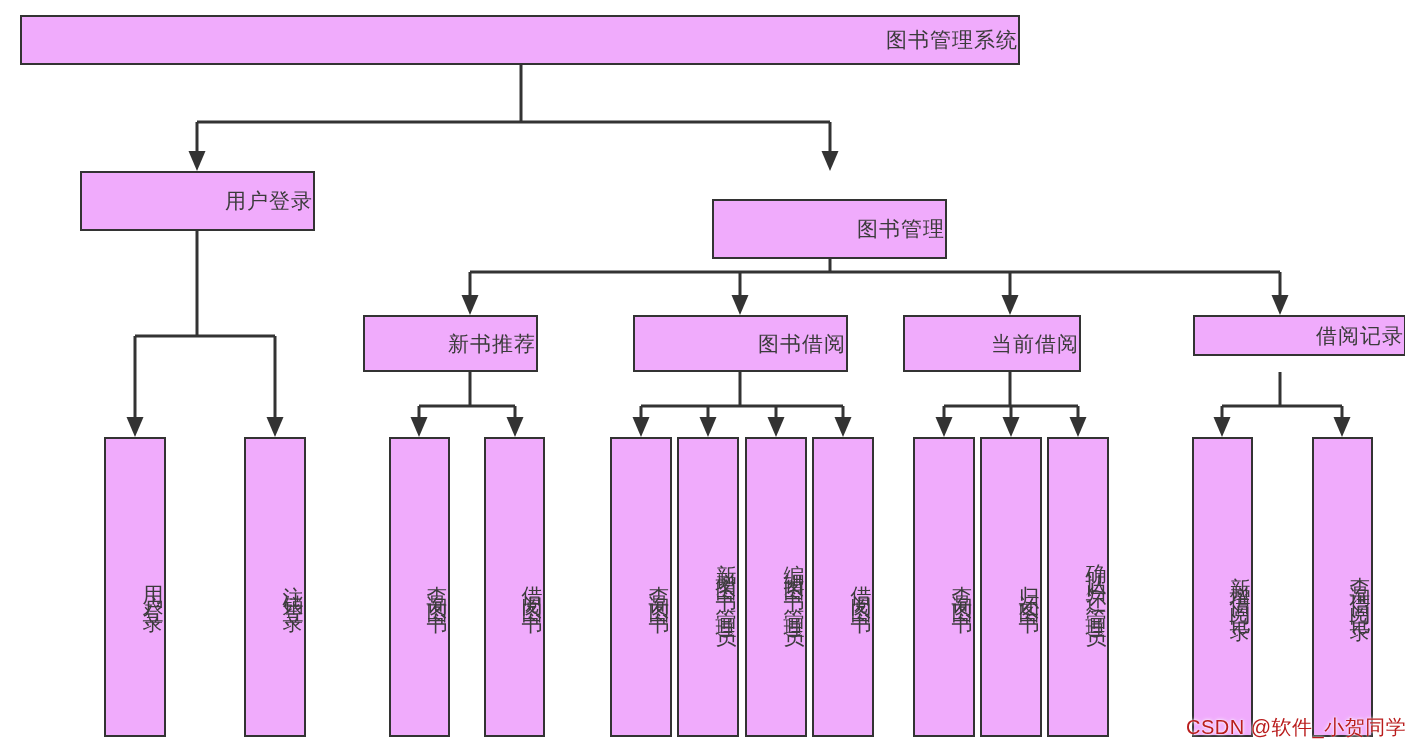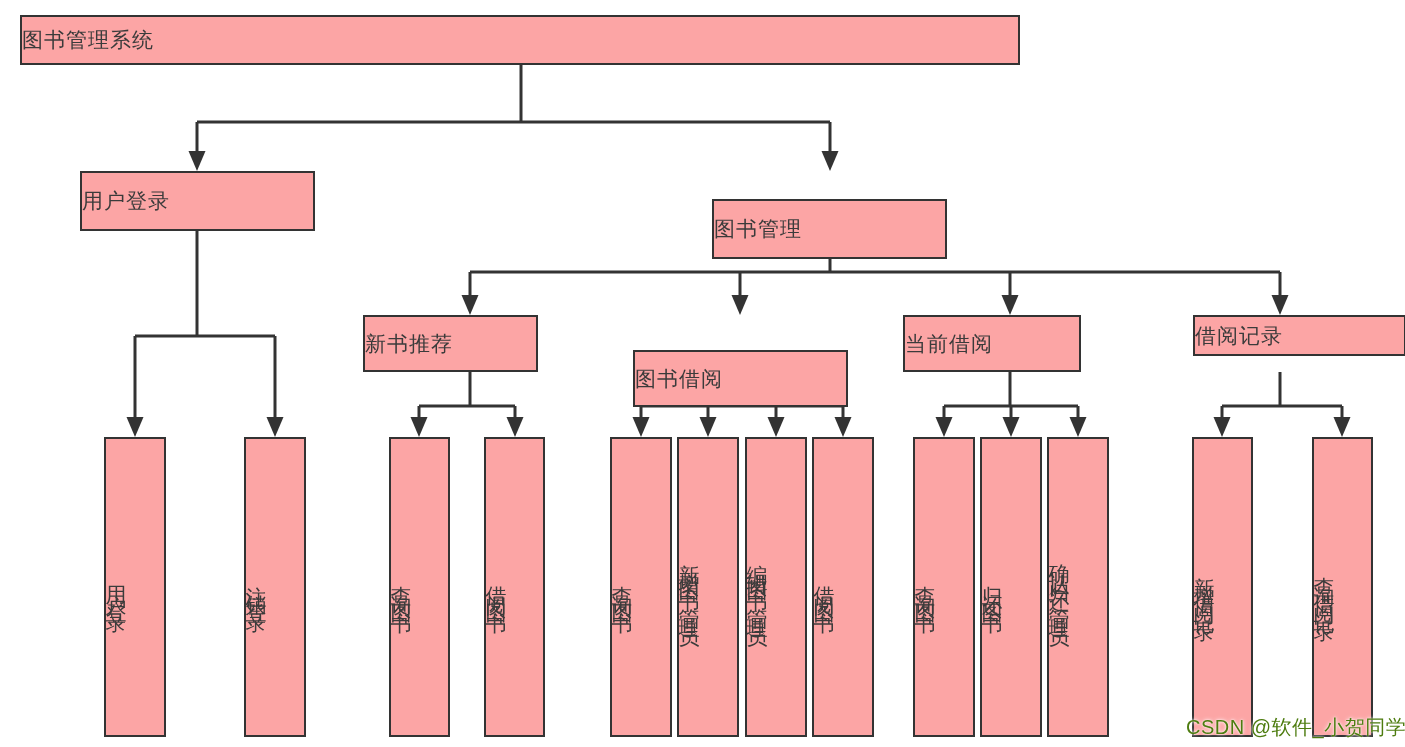--- a/index.html
+++ b/index.html
@@ -3,33 +3,33 @@
 <meta charset="utf-8">
 <style>
   html,body{margin:0;padding:0;}
   body{
     width:1405px;height:747px;position:relative;overflow:hidden;
     background:#ffffff;
     font-family:"Liberation Sans","DejaVu Sans",sans-serif;
   }
   #connectors{position:absolute;left:0;top:0;width:1405px;height:747px;z-index:1;}
   .node{
-    position:absolute;box-sizing:border-box;background:#fca5a5;
+    position:absolute;box-sizing:border-box;background:#f0abfc;
     border:2.5px solid #333333;color:#3b3b3b;z-index:2;
-    display:flex;align-items:center;justify-content:flex-start;
+    display:flex;align-items:center;justify-content:flex-end;
     font-size:21px;letter-spacing:1px;
   }
   .node.root{border-width:2px;}
   .node.v span{
     writing-mode:vertical-rl;text-orientation:mixed;
     letter-spacing:9px;line-height:1;white-space:nowrap;
   }
   .watermark{
     position:absolute;left:1186px;top:714px;z-index:3;
-    font-size:20px;color:#4d7c0f;letter-spacing:0.5px;white-space:nowrap;
+    font-size:20px;color:#b91c1c;letter-spacing:0.5px;white-space:nowrap;
     text-shadow:0 0 4px #ffffff,0 0 2px #ffffff;
   }
 </style>
 </head>
 <body>
 
 <svg id="connectors" xmlns="http://www.w3.org/2000/svg" viewBox="0 0 1405 747">
     <path d="M521 65V122" stroke="#333333" stroke-width="3" fill="none"></path>
     <path d="M197 122H830" stroke="#333333" stroke-width="3" fill="none"></path>
     <path d="M197 231V336" stroke="#333333" stroke-width="3" fill="none"></path>
@@ -91,21 +91,21 @@
 <div class="node" style="left:80px;top:171px;width:235px;height:60px;">
   <span>用户登录</span>
 </div>
 <div class="node" style="left:712px;top:171px;width:235px;height:60px;margin-top:28px;">
   <span>图书管理</span>
 </div>
 
 <div class="node" style="left:363px;top:315px;width:175px;height:57px;">
   <span>新书推荐</span>
 </div>
-<div class="node" style="left:633px;top:315px;width:215px;height:57px;margin-top:35px;">
+<div class="node" style="left:633px;top:315px;width:215px;height:57px;">
   <span>图书借阅</span>
 </div>
 <div class="node" style="left:903px;top:315px;width:178px;height:57px;">
   <span>当前借阅</span>
 </div>
 <div class="node" style="left:1173px;top:315px;width:213px;height:41px;margin-left:20px;">
   <span>借阅记录</span>
 </div>
 
 <div class="node v" style="left:104px;top:437px;width:62px;height:300px;">

